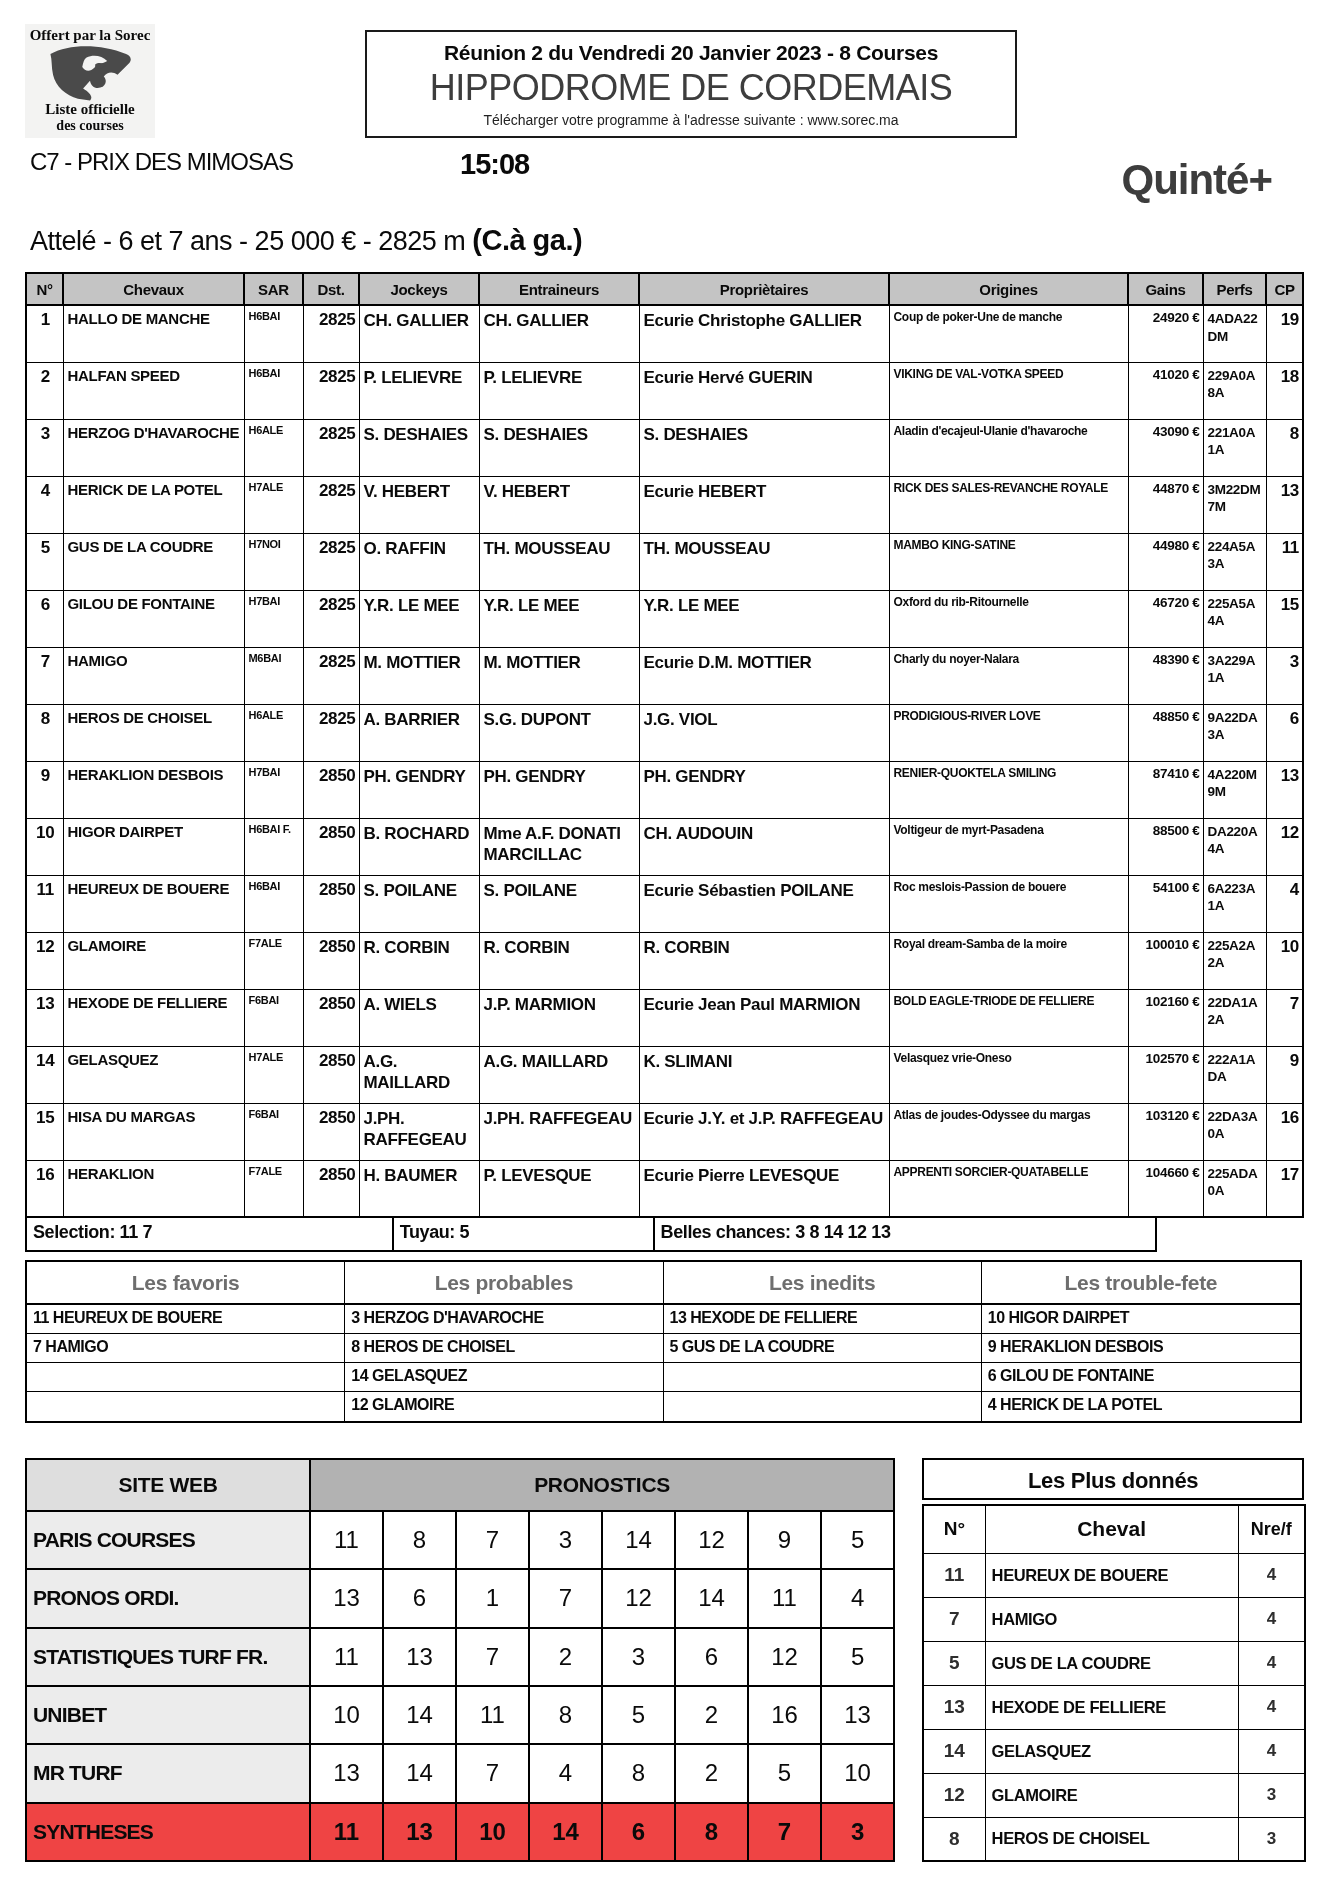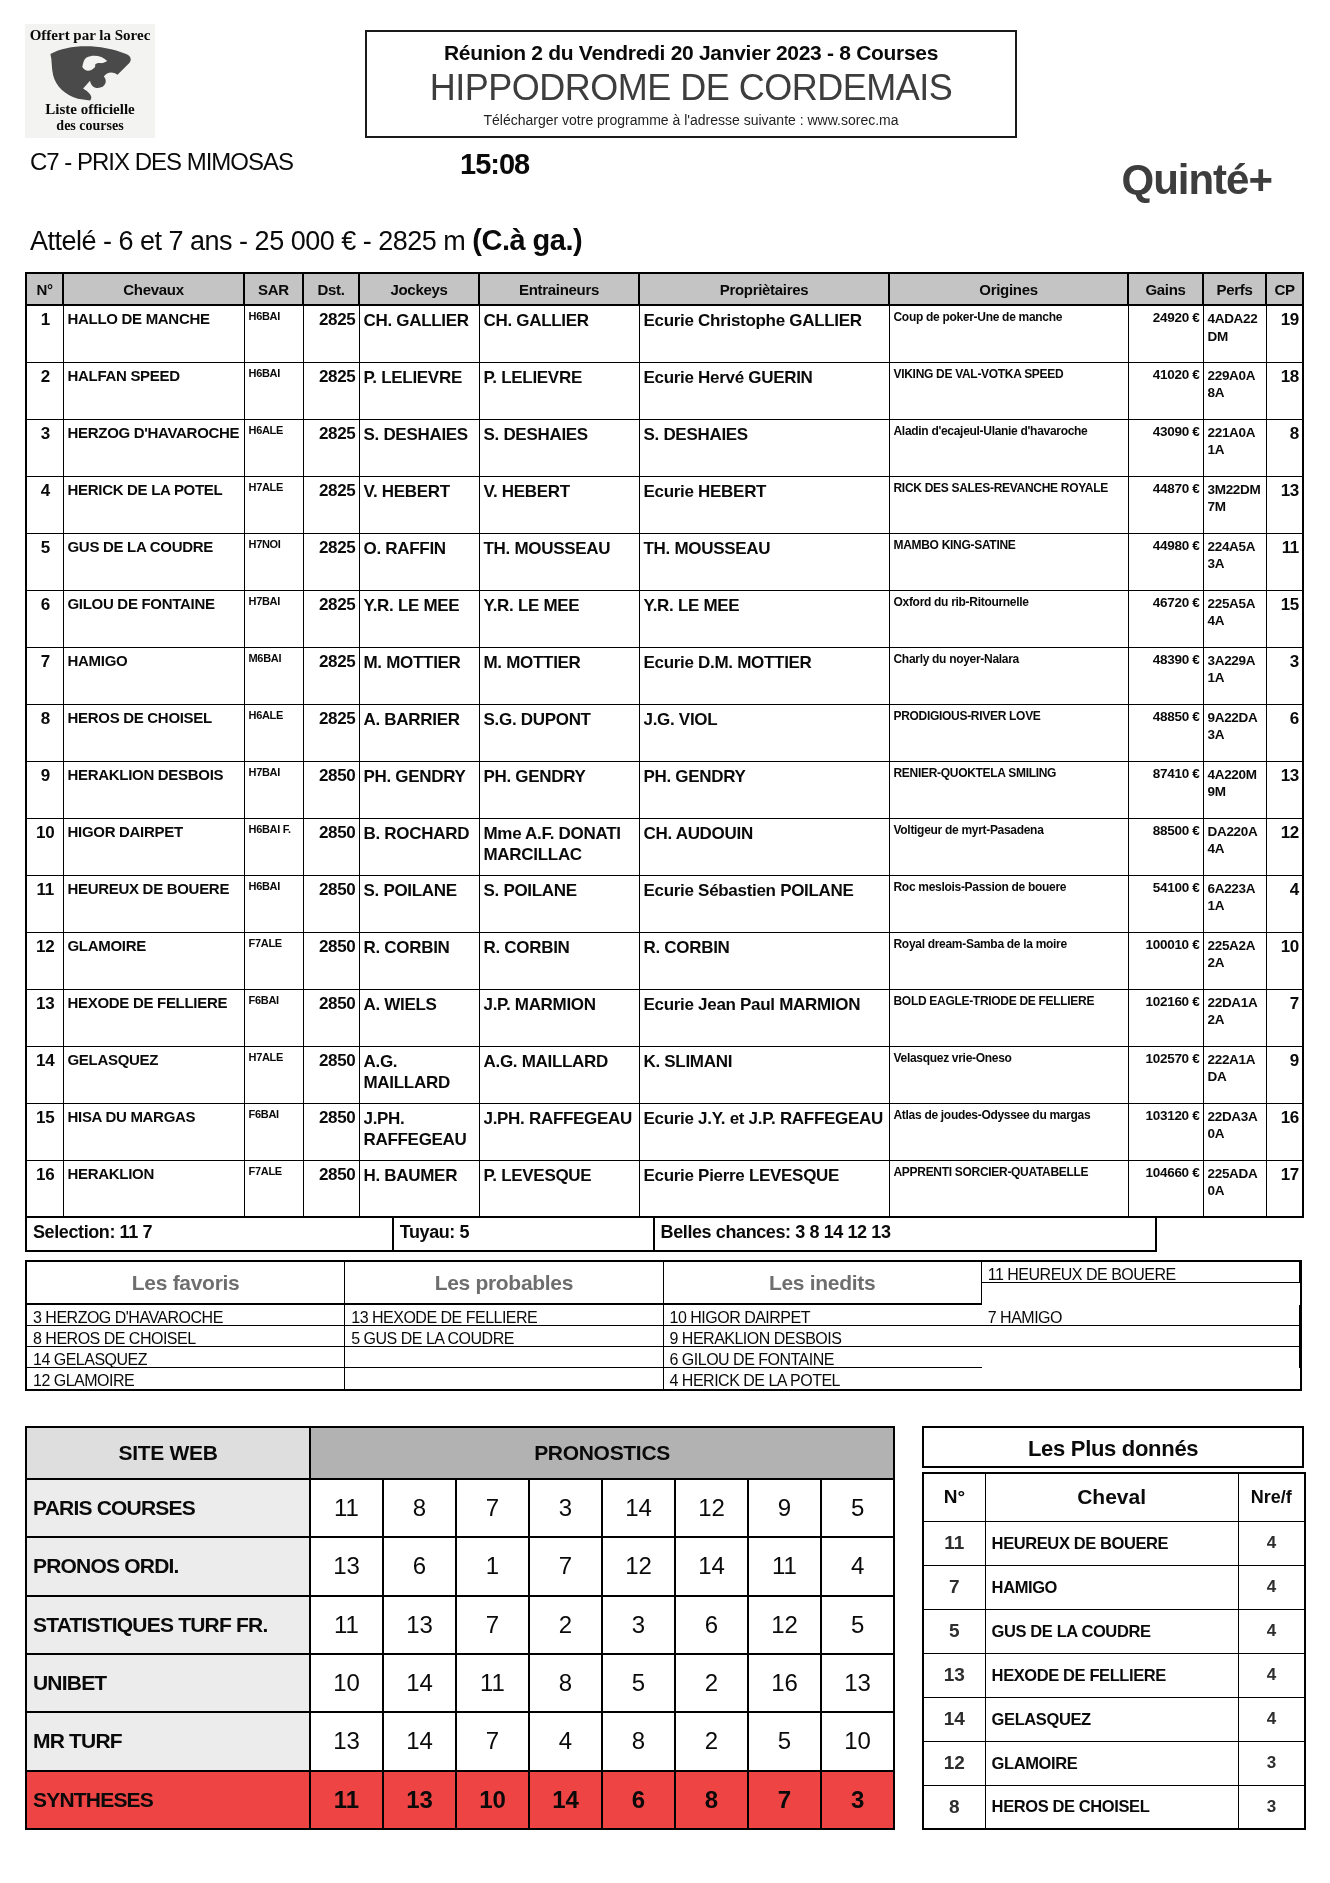--- a/index.html
+++ b/index.html
@@ -44,21 +44,21 @@
   
   .selbar{display:flex;width:1132px;box-sizing:border-box;border:2px solid #000;border-top:none;height:34px;}
   .selbar div{box-sizing:border-box;font-size:18px;font-weight:bold;padding:4px 0 0 6px;letter-spacing:-0.4px;}
   .sel1{width:415px;border-right:2px solid #000;}
   .sel2{width:295px;border-right:2px solid #000;}
   .sel3{width:567px;}
 
   
   .picks{margin-top:8px;width:1277px;box-sizing:border-box;border:2px solid #000;display:grid;grid-template-columns:1fr 1fr 1fr 1fr;}
   .picks .pt{border-right:1.5px solid #000;border-bottom:2.5px solid #000;text-align:center;font-size:21px;font-weight:bold;color:#6e6e6e;height:43px;box-sizing:border-box;padding-top:9px;letter-spacing:-0.3px;}
-  .picks .pc{border-right:1.5px solid #000;border-bottom:1.5px solid #000;font-size:16px;font-weight:normal;height:21px;box-sizing:border-box;padding:4px 0 0 6px;letter-spacing:-0.5px;}
+  .picks .pc{border-right:1.5px solid #000;border-bottom:1.5px solid #000;font-size:16px;font-weight:bold;height:29px;box-sizing:border-box;padding:4px 0 0 6px;letter-spacing:-0.5px;}
   .picks .last-col{border-right:none;}
   .picks .last-row{border-bottom:none;}
 
   
   .bottom{margin-top:35px;width:1277px;display:flex;}
 
   table.prono{border-collapse:collapse;table-layout:fixed;width:868px;border:2.5px solid #000;}
   table.prono th{border:2.5px solid #000;height:48px;font-size:21px;font-weight:bold;letter-spacing:-0.3px;}
   th.siteweb{background:#dedede;}
   th.pronohdr{background:#b2b2b2;}
@@ -417,20 +417,21 @@
   <div class="selbar">
     <div class="sel1">Selection: 11 7</div>
     <div class="sel2">Tuyau: 5</div>
     <div class="sel3">Belles chances: 3 8 14 12 13</div>
   </div>
 
   <div class="picks">
     <div class="pt">Les favoris</div>
     <div class="pt">Les probables</div>
     <div class="pt">Les inedits</div>
+    <div class="pt last-col">Les trouble-fete</div>
 
     <div class="pc">11 HEUREUX DE BOUERE</div>
     <div class="pc">3 HERZOG D'HAVAROCHE</div>
     <div class="pc">13 HEXODE DE FELLIERE</div>
     <div class="pc last-col">10 HIGOR DAIRPET</div>
 
     <div class="pc">7 HAMIGO</div>
     <div class="pc">8 HEROS DE CHOISEL</div>
     <div class="pc">5 GUS DE LA COUDRE</div>
     <div class="pc last-col">9 HERAKLION DESBOIS</div>

